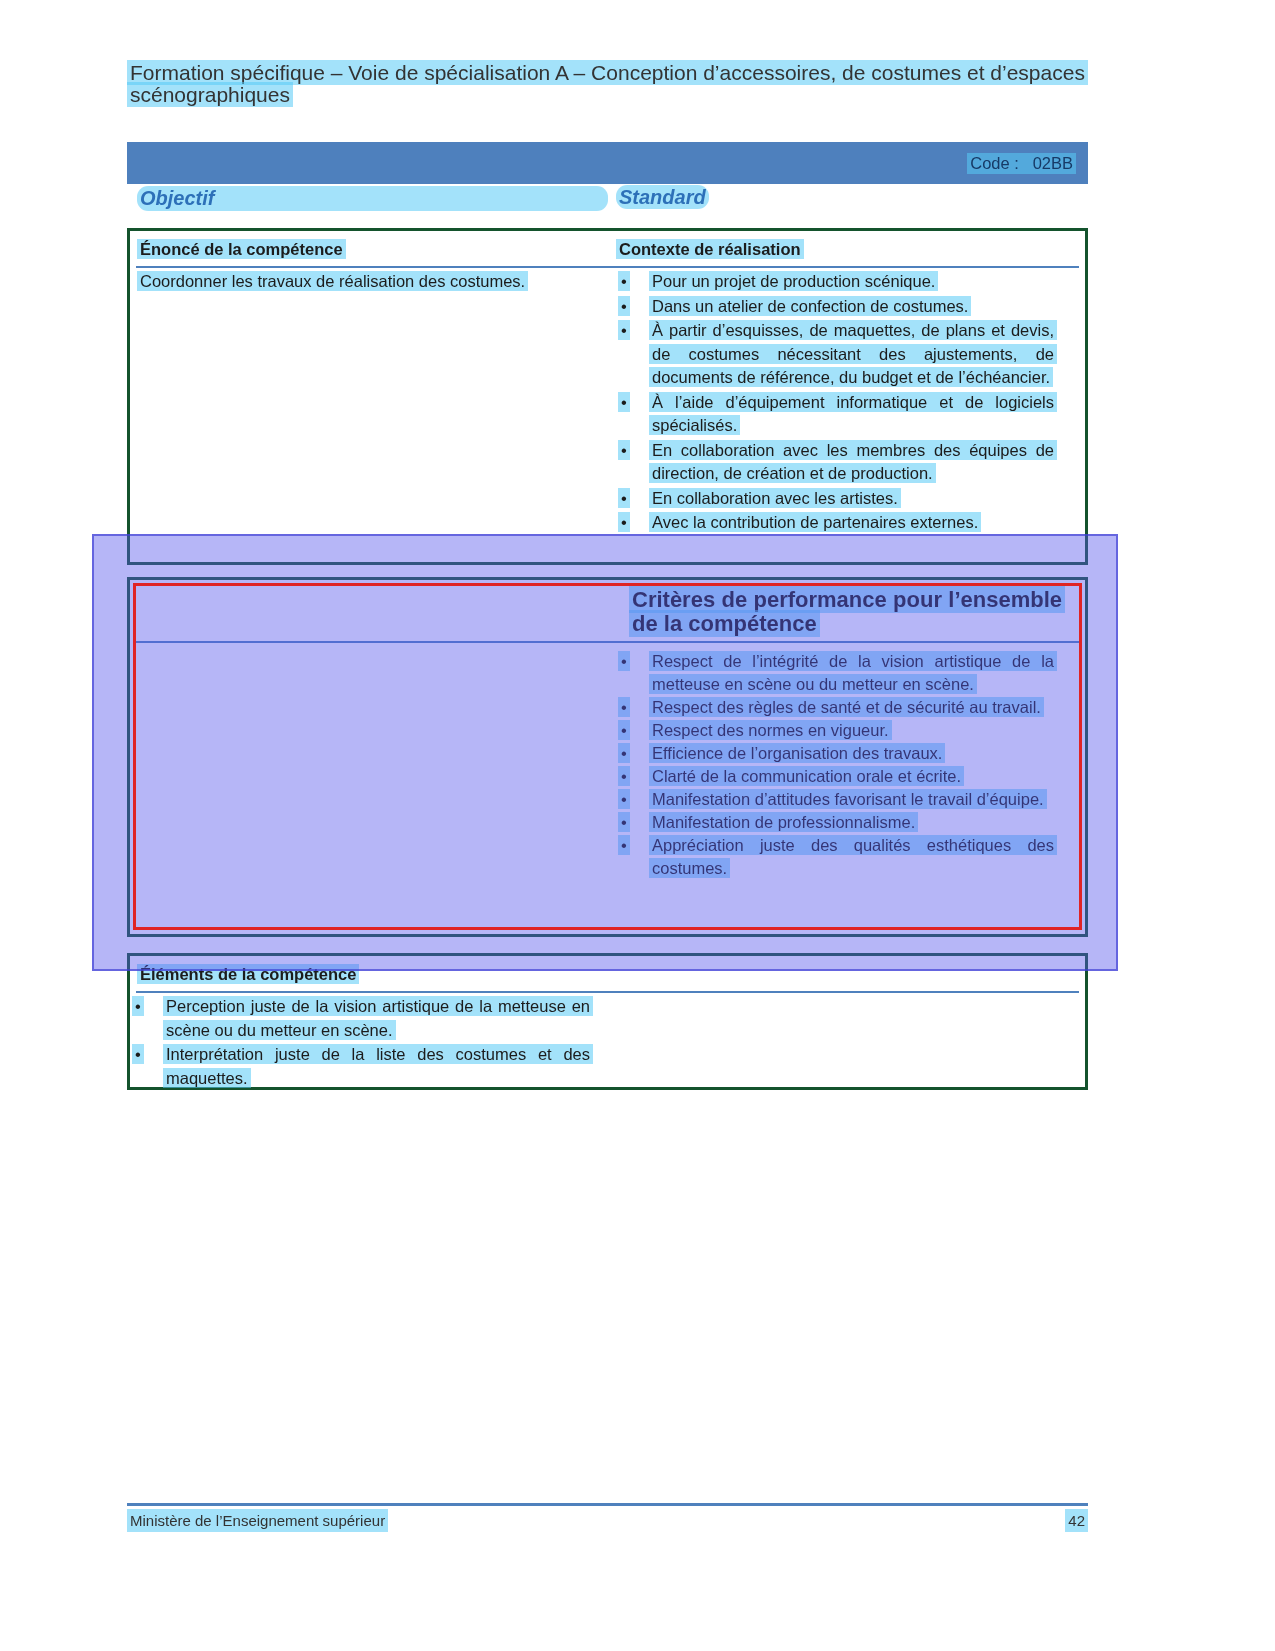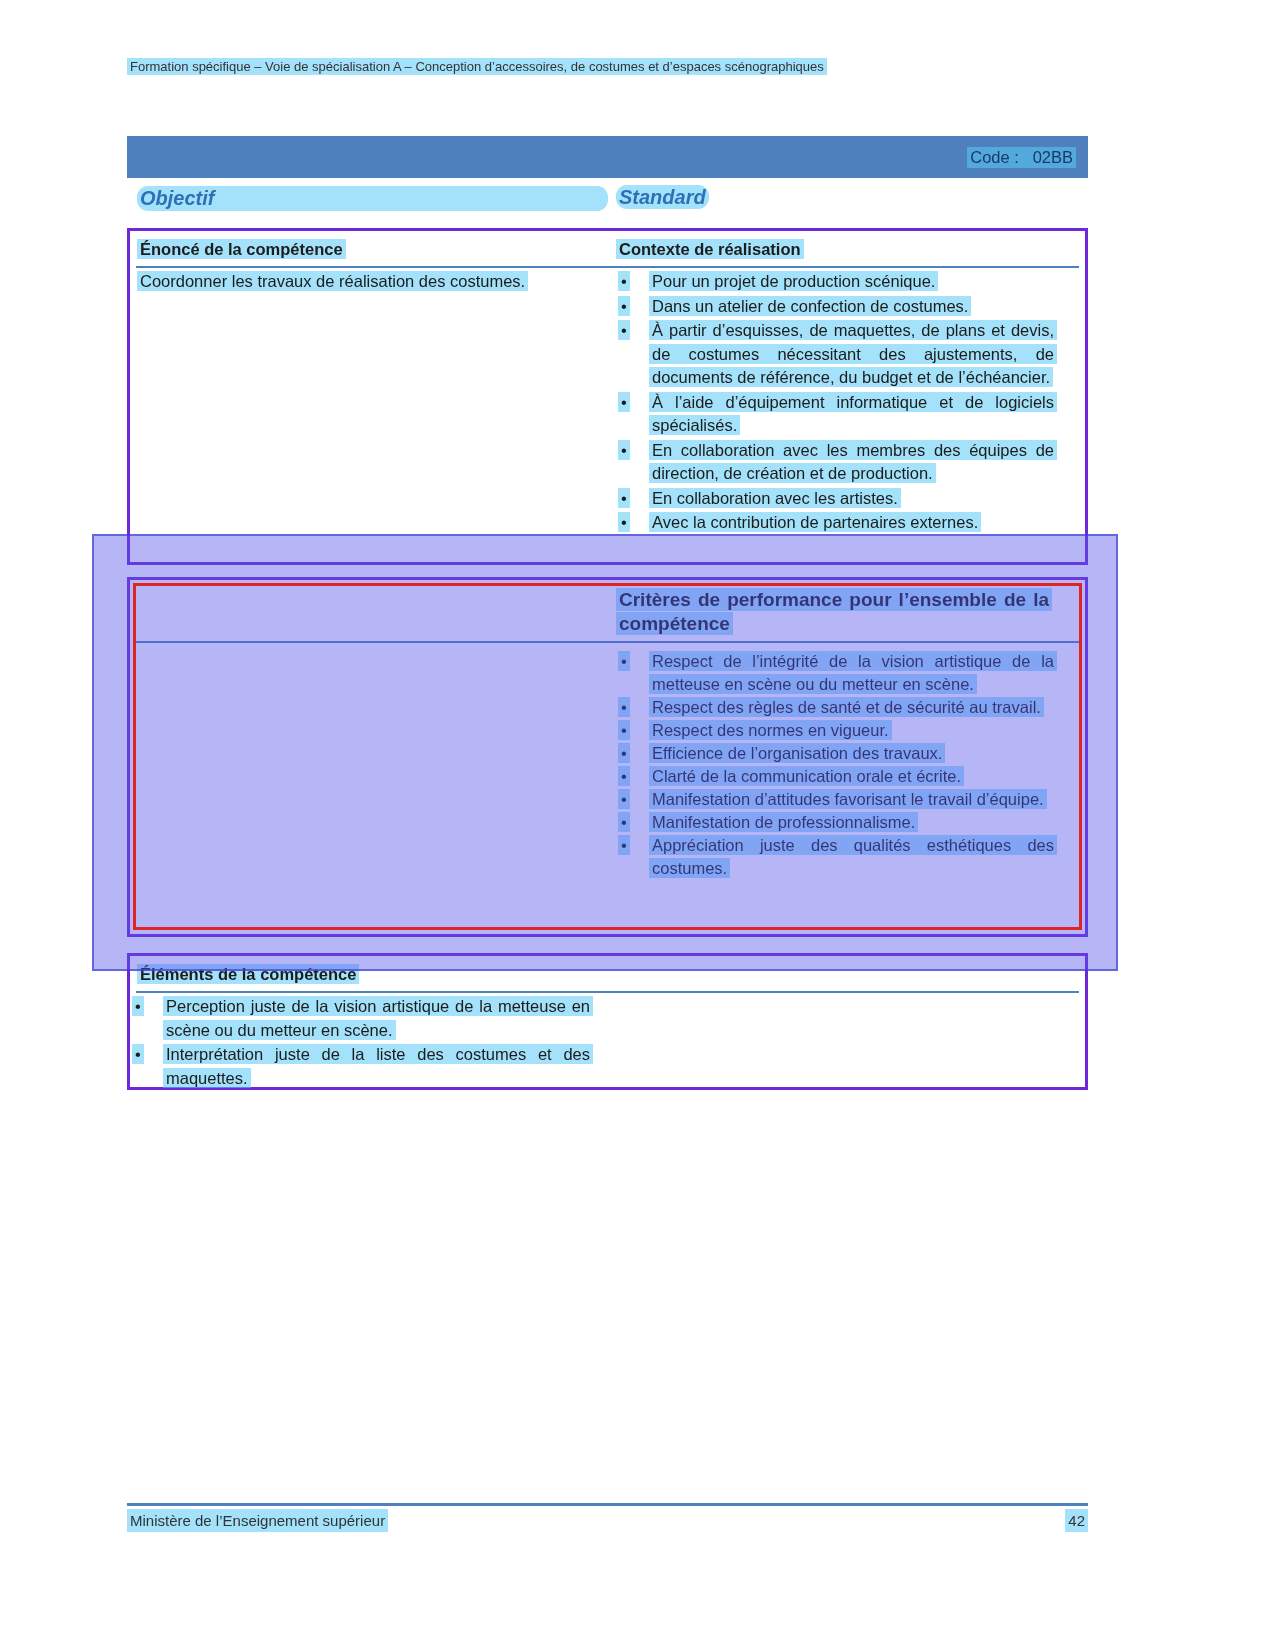--- a/index.html
+++ b/index.html
@@ -12,49 +12,49 @@
   
   .hl {
     background: rgba(88,203,245,.55);
     padding:1px 3px;
     -webkit-box-decoration-break: clone;
     box-decoration-break: clone;
   }
   .bold { font-weight:bold; }
 
   .doc-header {
-    position:absolute; left:127px; top:56px; width:1000px;
-    font-size:13px; line-height:22px; color:#333;
+    position:absolute; left:127px; top:62px; width:1000px;
+    font-size:21px; line-height:22px; color:#333;
   }
   .banner {
-    position:absolute; left:127px; top:136px; width:961px; height:42px;
+    position:absolute; left:127px; top:142px; width:961px; height:42px;
     background:#4e80bd;
     display:flex; align-items:center; justify-content:flex-end;
     padding-right:12px;
   }
   .code-text { font-size:16.5px; color:#173a66; }
 
   .objectif { position:absolute; left:137px; top:186px; }
   .standard { position:absolute; left:616px; top:186px; }
   .head-blue { font-size:20px; font-weight:bold; font-style:italic; color:#2d70b8;border-radius:11px; }
   .obj-fill { display:inline-block; width:471px; }
 
   .tbl {
     position:absolute; left:127px; width:961px;
-    border:3px solid #6d28d9; background:transparent;
+    border:3px solid #14532d; background:transparent;
   }
   .t1 { top:228px; height:337px; }
   .t2 { top:577px; height:360px; }
   .t3 { top:953px; height:137px; }
 
   .trow { display:flex; align-items:flex-start; }
   .col-l { width:486px; padding-left:7px; flex:none; }
   .col-r { flex:1; padding-right:28px; }
   .thead { padding-top:6px; font-size:16.5px; line-height:24px; }
-  .thead2 { padding-top:8px; font-size:19px; line-height:24px; }
+  .thead2 { padding-top:8px; font-size:22px; line-height:24px;margin-left:13px; }
   .hrule { border-top:2px solid #4f81bd; margin:5px 6px 0 6px; }
   .tbody { margin-top:2px; font-size:16.5px; }
   .t2 .tbody { margin-top:7px; }
 
   .stmt { width:424px; line-height:23.5px; }
   .item-no { width:440px; line-height:23.5px; }
   .hdr2wrap { width:436px; display:block; text-align:justify; }
 
   .bi { display:flex; align-items:flex-start; margin-bottom:1px; }
   .bm { flex:none; width:33px; padding-left:2px; }

